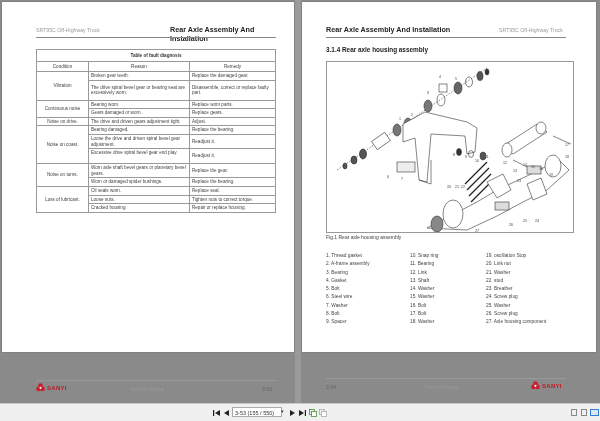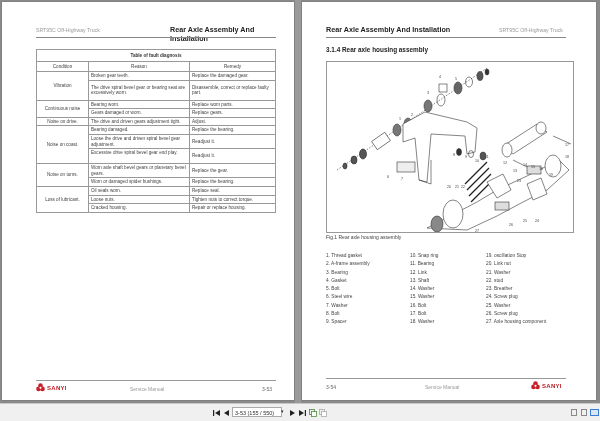--- a/index.html
+++ b/index.html
@@ -4,21 +4,21 @@
 <style>
   html, body { margin: 0; padding: 0; }
   body {
     width: 600px; height: 421px; overflow: hidden;
     background: #7f7f7f;
     font-family: "Liberation Sans", sans-serif;
     position: relative;
   }
   .viewer { position: absolute; left: 0; top: 0; width: 600px; height: 403px; background: #8a8a8a; }
   .page {
-    position: absolute; top: 2px; height: 398px; background: #ffffff;
+    position: absolute; top: 2px; height: 350px; background: #ffffff;
     box-shadow: 0 0 1px #555;
   }
   .page.left { left: 2px; width: 292px; }
   .page.right { left: 302px; width: 294px; }
   .divider { position: absolute; left: 295px; top: 0; width: 6px; height: 403px; background: #9a9a9a; }
 
   .hdr { position: absolute; top: 25px; font-size: 5.2px; color: #999; }
   .hdr-title { position: absolute; top: 23px; font-size: 7.2px; font-weight: bold; color: #222; }
   .hdr-rule { position: absolute; top: 35px; height: 1px; background: #888; }
 

